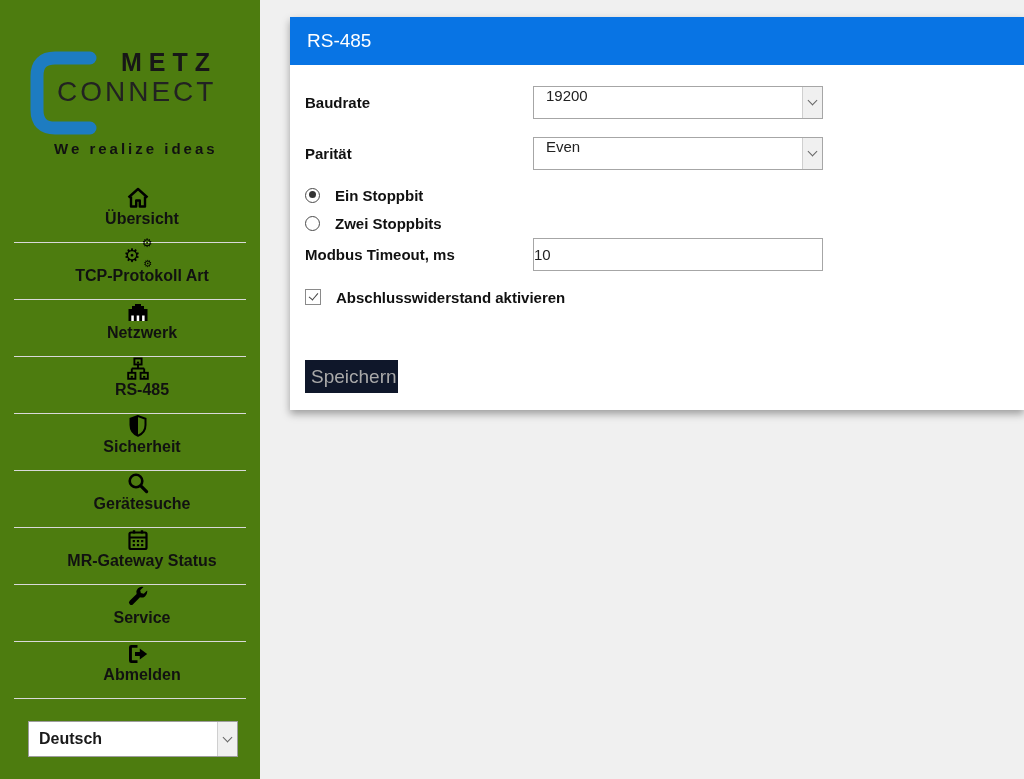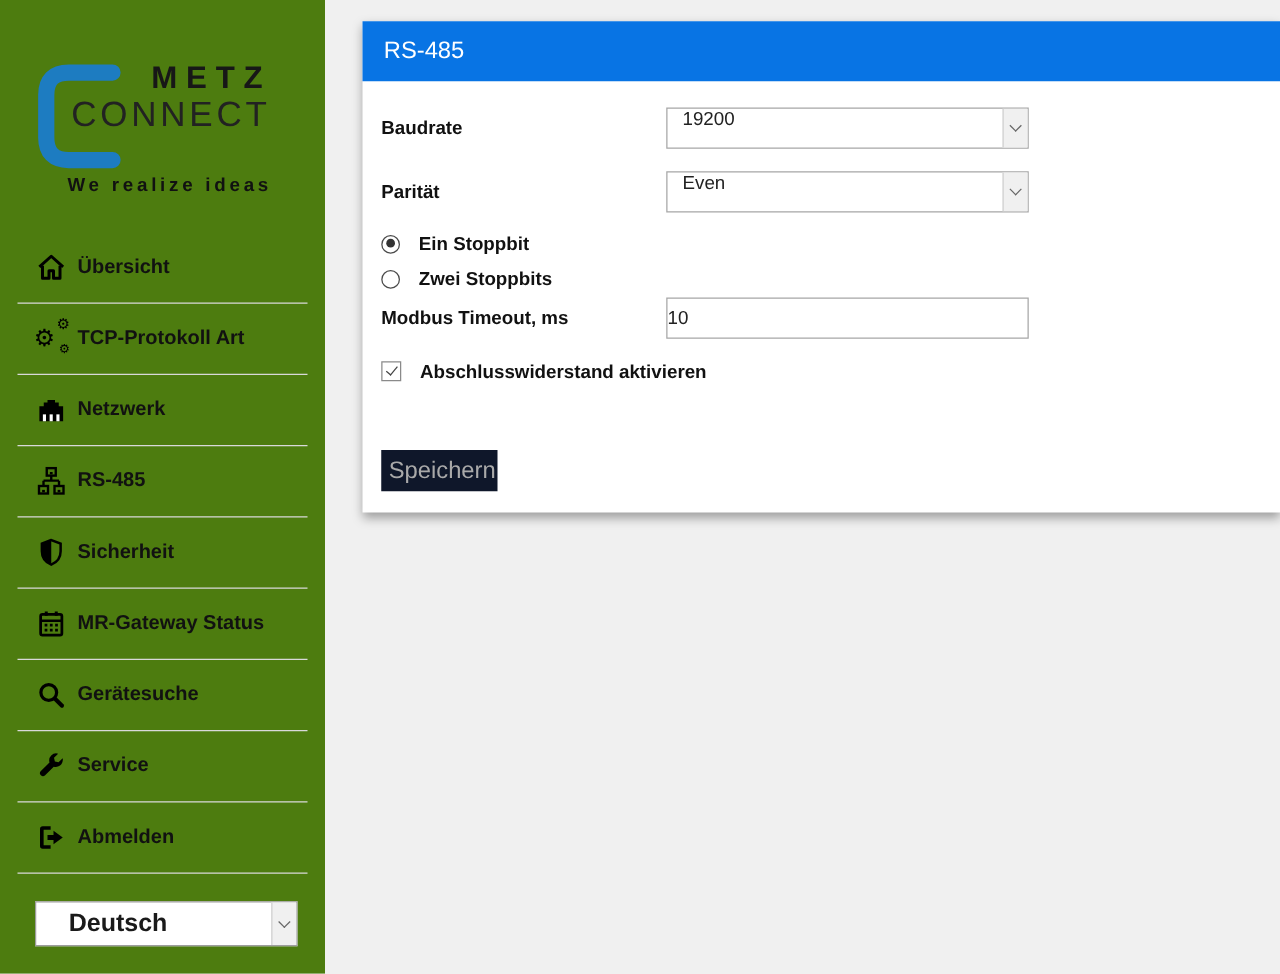--- a/index.html
+++ b/index.html
@@ -35,39 +35,40 @@
     white-space:nowrap;
   }
   .nav { margin-top:20px; }
   .nav-item {
     margin:0 14px;
     height:57px;
     display:flex; align-items:center;
     padding-left:15px;
     border-bottom:1px solid #d9d9d9;
     cursor:pointer;
+    flex-direction:column;
   }
   .nav-icon { width:24px; height:24px; flex:0 0 24px; display:flex; align-items:center; justify-content:center; }
   .nav-icon svg { display:block; }
   .nav-label { margin-left:9px; font-weight:bold; font-size:16px; color:#111; white-space:nowrap; }
   .gear-wrap { position:relative; width:24px; height:24px; font-family:"DejaVu Sans", sans-serif; color:#000; }
   .gear-big { position:absolute; left:-2px; top:0px; font-size:19px; line-height:24px; }
   .gear-small { position:absolute; right:-3px; top:-6px; font-size:12px; line-height:12px; }
   .gear-small2 { position:absolute; right:-3px; bottom:-2px; font-size:10px; line-height:10px; }
 
   
   .lang-select {
     position:relative;
     margin:22px 0 0 28px;
     width:210px; height:36px;
     background:#fff;
     border:1px solid #9d9d9d;
     display:flex; align-items:center;
-    padding-left:26px;
-    font-weight:bold; font-size:20px;
+    padding-left:10px;
+    font-weight:bold; font-size:16px;
     cursor:pointer;
   }
 
   
   .arrow-box {
     position:absolute; right:0; top:0; bottom:0;
     width:20px;
     background:#f0f0f0;
     border-left:1px solid #cfcfcf;
     display:flex; align-items:center; justify-content:center;
@@ -233,47 +234,47 @@
           <path d="M12 2 L4.5 4.8 V11 c0 5.2 3 8.9 7.5 10.7 C16.5 19.9 19.5 16.2 19.5 11 V4.8 Z" fill="none" stroke="#000" stroke-width="2"></path>
           <path d="M12 2 L4.5 4.8 V11 c0 5.2 3 8.9 7.5 10.7 C16.5 19.9 19.5 16.2 19.5 11 V4.8 Z" fill="#000" clip-path="url(#half)"></path>
         </svg>
       </span>
       <span class="nav-label">Sicherheit</span>
     </div>
 
     <div class="nav-item">
       <span class="nav-icon">
         <svg width="24" height="24" viewBox="0 0 24 24">
+          <circle cx="10" cy="10" r="6.3" fill="none" stroke="#000" stroke-width="2.6"></circle>
+          <path d="M14.8 14.8 L20.6 20.6" stroke="#000" stroke-width="3.2" stroke-linecap="round"></path>
+        </svg>
+      </span>
+      <span class="nav-label">Gerätesuche</span>
+    </div>
+
+    <div class="nav-item">
+      <span class="nav-icon">
+        <svg width="24" height="24" viewBox="0 0 24 24">
           <rect x="3.5" y="4.5" width="17" height="16.5" rx="1.5" fill="none" stroke="#000" stroke-width="2.2"></rect>
           <path d="M3.5 9.5 H20.5" stroke="#000" stroke-width="2"></path>
           <path d="M8 2.2 V5.5 M16 2.2 V5.5" stroke="#000" stroke-width="2.4"></path>
           <rect x="6.7" y="12" width="2.2" height="2.2" fill="#000"></rect>
           <rect x="10.9" y="12" width="2.2" height="2.2" fill="#000"></rect>
           <rect x="15.1" y="12" width="2.2" height="2.2" fill="#000"></rect>
           <rect x="6.7" y="16" width="2.2" height="2.2" fill="#000"></rect>
           <rect x="10.9" y="16" width="2.2" height="2.2" fill="#000"></rect>
           <rect x="15.1" y="16" width="2.2" height="2.2" fill="#000"></rect>
         </svg>
       </span>
       <span class="nav-label">MR-Gateway Status</span>
     </div>
 
     <div class="nav-item">
       <span class="nav-icon">
         <svg width="24" height="24" viewBox="0 0 24 24">
-          <circle cx="10" cy="10" r="6.3" fill="none" stroke="#000" stroke-width="2.6"></circle>
-          <path d="M14.8 14.8 L20.6 20.6" stroke="#000" stroke-width="3.2" stroke-linecap="round"></path>
-        </svg>
-      </span>
-      <span class="nav-label">Gerätesuche</span>
-    </div>
-
-    <div class="nav-item">
-      <span class="nav-icon">
-        <svg width="24" height="24" viewBox="0 0 24 24">
           <path d="M21.2 6.8a5.6 5.6 0 0 1-7.2 5.5L7.1 19.2a2.4 2.4 0 1 1-3.4-3.4l6.9-6.9A5.6 5.6 0 0 1 17.5 1.9l-3.3 3.3.7 2.9 2.9.7 3.3-3.3c.2.7.25 1.5.1 2.3z" fill="#000"></path>
         </svg>
       </span>
       <span class="nav-label">Service</span>
     </div>
 
     <div class="nav-item">
       <span class="nav-icon">
         <svg width="24" height="24" viewBox="0 0 24 24">
           <path d="M11.5 3 H5.2 A2.2 2.2 0 0 0 3 5.2 V18.8 A2.2 2.2 0 0 0 5.2 21 H11.5 V18.2 H5.9 V5.8 H11.5 Z" fill="#000"></path>

